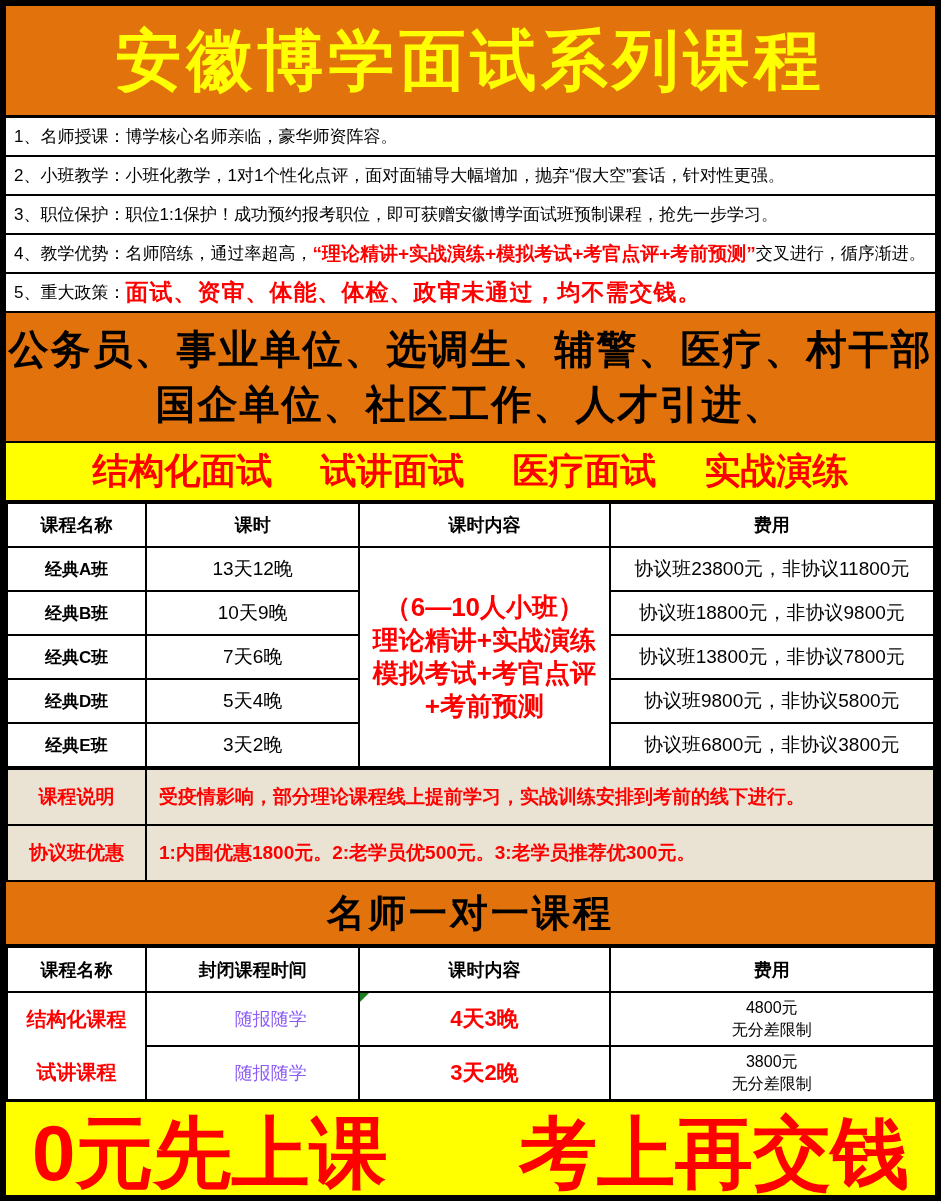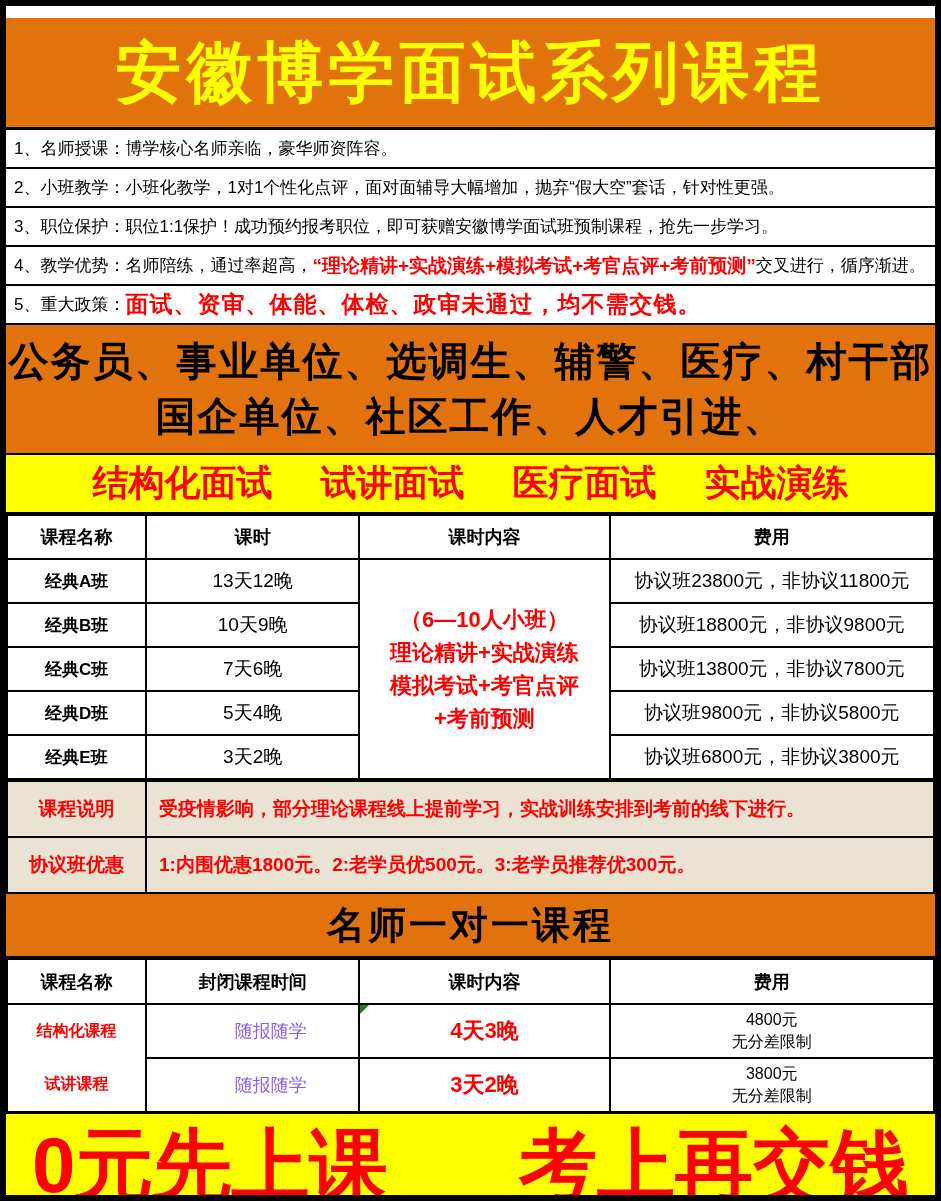--- a/index.html
+++ b/index.html
@@ -9,21 +9,21 @@
     border:6px solid #000;
     background:#fff;
     display:flex; flex-direction:column;
     overflow:hidden;
   }
   
   .header-band {
     height:112px; flex:0 0 112px;
     background:#E2720C;
     border-bottom:3px solid #000;
-    display:flex; align-items:center; justify-content:center;margin-top:12px;
+    display:flex; align-items:center; justify-content:center;
   }
   .header-band .title {
     color:#FFFF00; font-size:66px; font-weight:bold; letter-spacing:5px;
     font-family:"Liberation Serif", serif;
     white-space:nowrap;
   }
   
   .feature-row {
     height:39px; flex:0 0 39px;
     border-bottom:2px solid #000;
@@ -50,37 +50,37 @@
   }
   .type-item { color:#FF0000; font-size:36px; font-weight:bold; white-space:nowrap; }
   
   table { width:100%; border-collapse:collapse; table-layout:fixed; background:#fff; }
   td, th { border:2px solid #000; text-align:center; vertical-align:middle; overflow:hidden; }
   .tbl1 th { height:44px; font-size:18px; font-weight:bold; color:#000; }
   .tbl1 td { height:44px; }
   .cell-name { font-size:17px; font-weight:bold; color:#000; }
   .cell-duration { font-size:19px; color:#000;margin-left:36px; }
   .cell-fee { font-size:19px; color:#000; }
-  .cell-content { color:#FF0000; font-size:22px; font-weight:bold; line-height:33px; }
+  .cell-content { color:#FF0000; font-size:26px; font-weight:bold; line-height:33px; }
   
   .notes td { background:#EAE2D2; height:56px; }
   .note-label { color:#FF0000; font-size:19px; font-weight:bold; }
   .note-text  { color:#FF0000; font-size:19px; font-weight:bold; text-align:left; padding-left:12px; white-space:nowrap; }
   
   .one-band {
     height:64px; flex:0 0 64px;
     background:#E2720C; border-bottom:2px solid #000;
     display:flex; align-items:center; justify-content:center;
   }
   .one-band .one-title { color:#000; font-size:38px; font-weight:900; letter-spacing:3px; }
   .tbl2 th { height:45px; font-size:18px; font-weight:bold; color:#000; }
   .tbl2 td { height:53px; }
   .cell-name2 { padding:0; }
   .name2-wrap { display:flex; flex-direction:column; justify-content:space-around; height:106px; }
-  .name2-line { color:#FF0000; font-size:16px; font-weight:bold; }
+  .name2-line { color:#FF0000; font-size:20px; font-weight:bold; }
   .cell-schedule { font-size:18px; color:#8b5cf6;padding-left:36px; }
   .cell-duration2 { color:#FF0000; font-size:22px; font-weight:bold; }
   .cell-fee2 { font-size:16px; color:#000; line-height:22px; }
   .content-cell-rel { position:relative; }
   .green-corner {
     position:absolute; top:0; left:0; width:0; height:0;
     border-top:9px solid #1E7E1E; border-right:9px solid transparent;
   }
   
   .footer-band {

